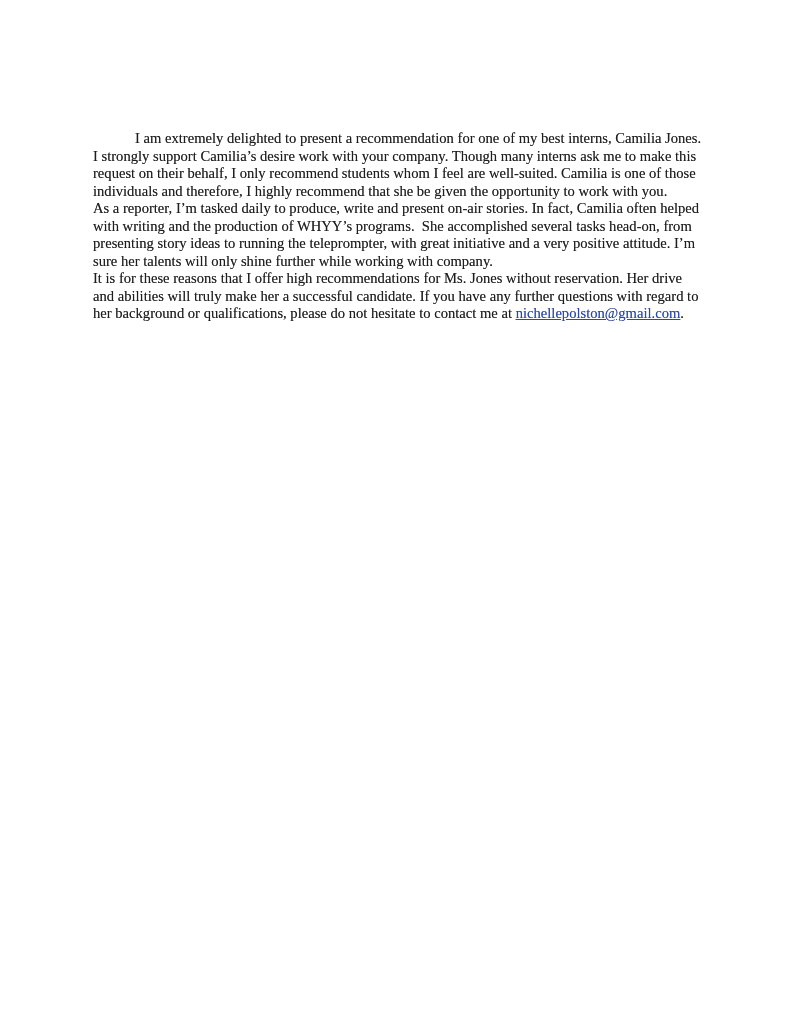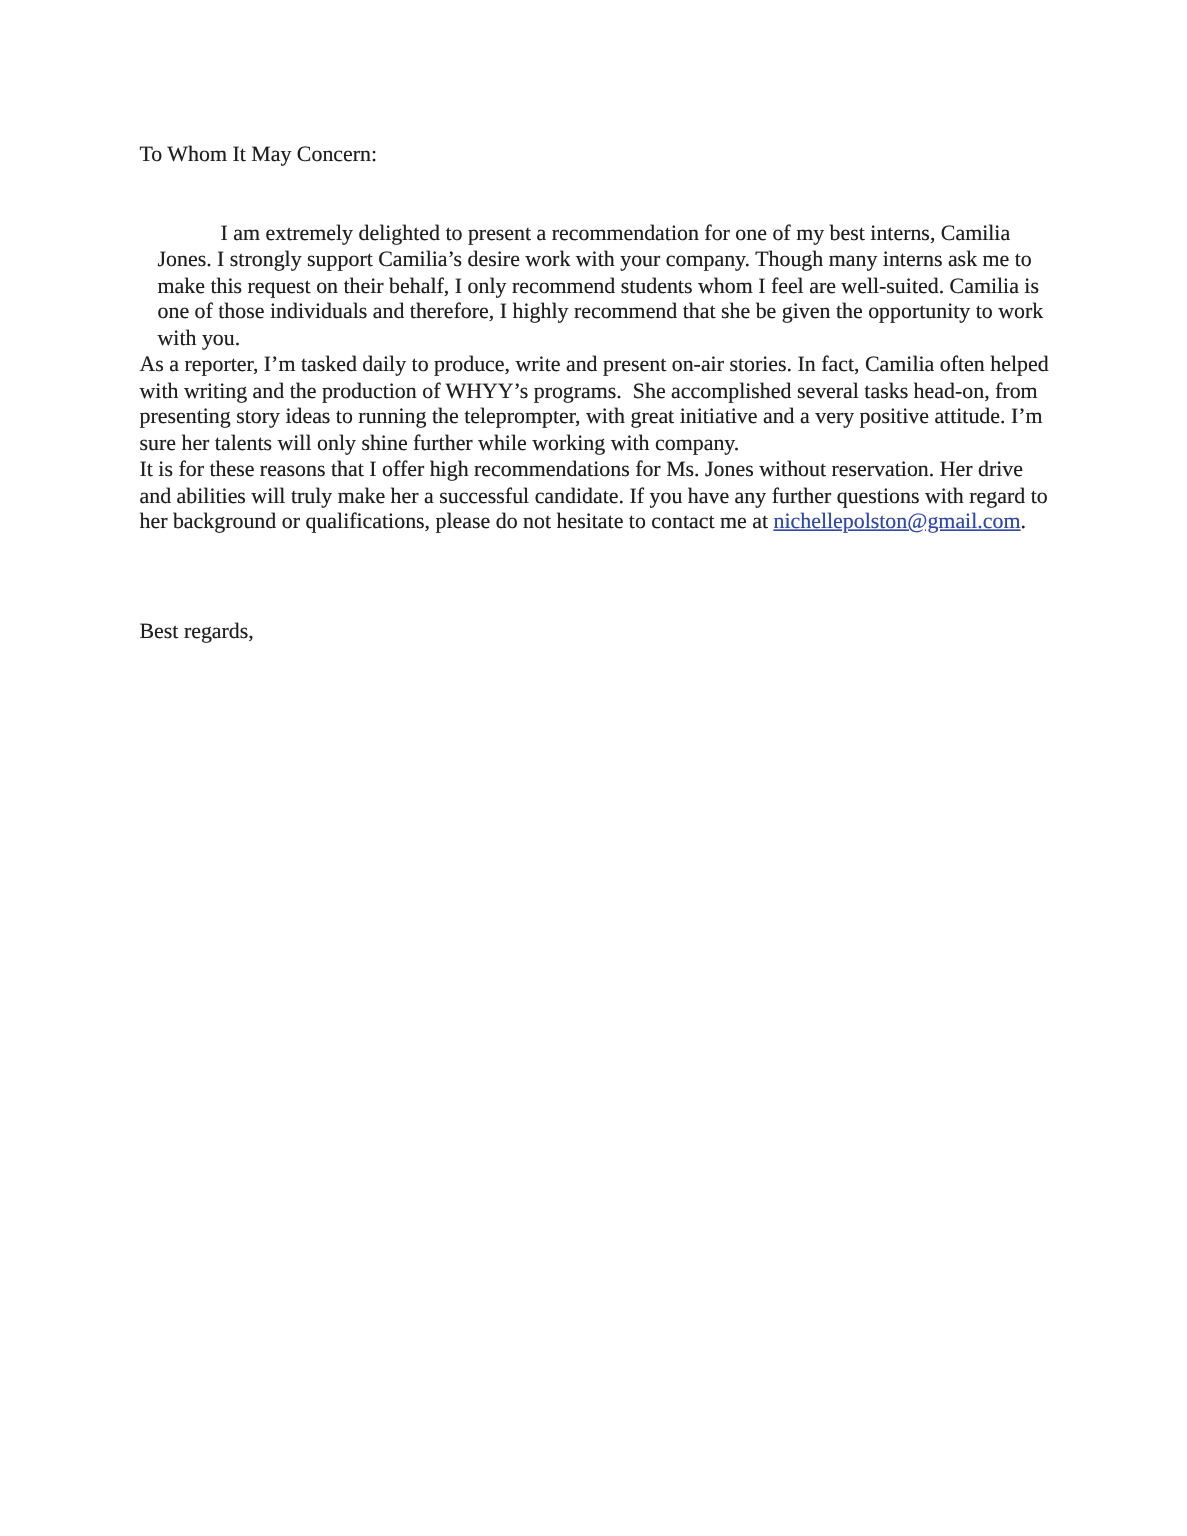--- a/index.html
+++ b/index.html
@@ -23,21 +23,20 @@
     font-size: 14.6px;
     line-height: 17.5px;
     text-shadow: 0 0 0.5px rgba(30,30,30,0.55); 
   }
   .para {
     white-space: pre-wrap; 
     margin: 0;
   }
   .first-line-indent {
     text-indent: 42px;
-    margin-left: 12px;
   }
   .gap-after-salutation {
     margin-top: 35px;
   }
   .gap-between-paragraphs {
     margin-top: 20px;
   }
   .gap-before-closing {
     margin-top: 55px;
   }
@@ -47,25 +46,23 @@
     text-shadow: 0 0 0.5px rgba(47,71,166,0.55);
     cursor: pointer;
     margin-top: 16px;
   }
 </style>
 </head>
 <body>
 
 <div class="page">
 
-  <div class="para">To Whom It May Concern:</div>
 
   <div class="para first-line-indent gap-after-salutation">I am extremely delighted to present a recommendation for one of my best interns, Camilia Jones. I strongly support Camilia’s desire work with your company. Though many interns ask me to make this request on their behalf, I only recommend students whom I feel are well-suited. Camilia is one of those individuals and therefore, I highly recommend that she be given the opportunity to work with you.</div>
 
 
   <div class="para">As a reporter, I’m tasked daily to produce, write and present on-air stories. In fact, Camilia often helped with writing and the production of WHYY’s programs.  She accomplished several tasks head-on, from presenting story ideas to running the teleprompter, with great initiative and a very positive attitude. I’m sure her talents will only shine further while working with company.</div>
 
   <div class="para"><span>It is for these reasons that I offer high recommendations for Ms. Jones without reservation. Her drive and abilities will truly make her a successful candidate. If you have any further questions with regard to her background or qualifications, please do not hesitate to contact me at </span><a href="#" class="email-link">nichellepolston@gmail.com</a><span>.</span></div>
 
-  <div class="para gap-before-closing">Best regards,</div>
 
 
 </div>
 
 </body></html>

